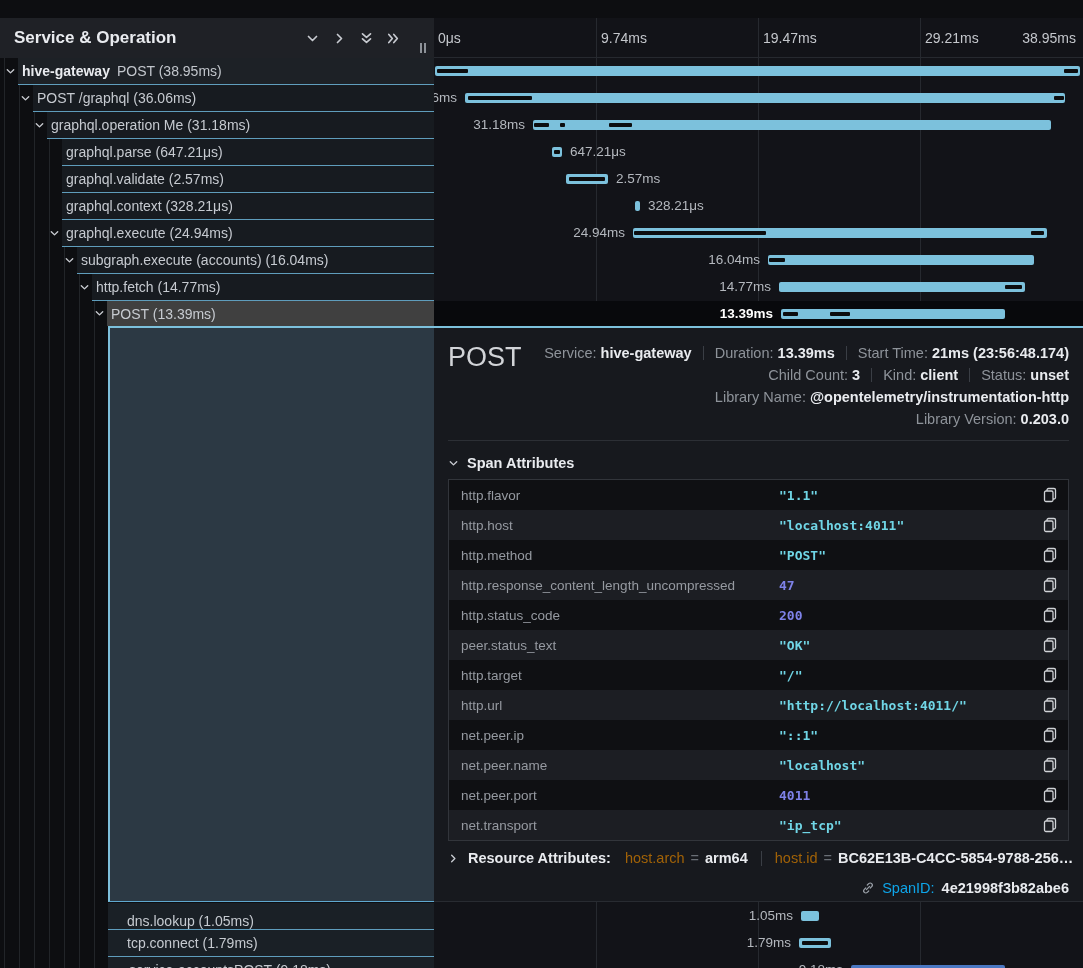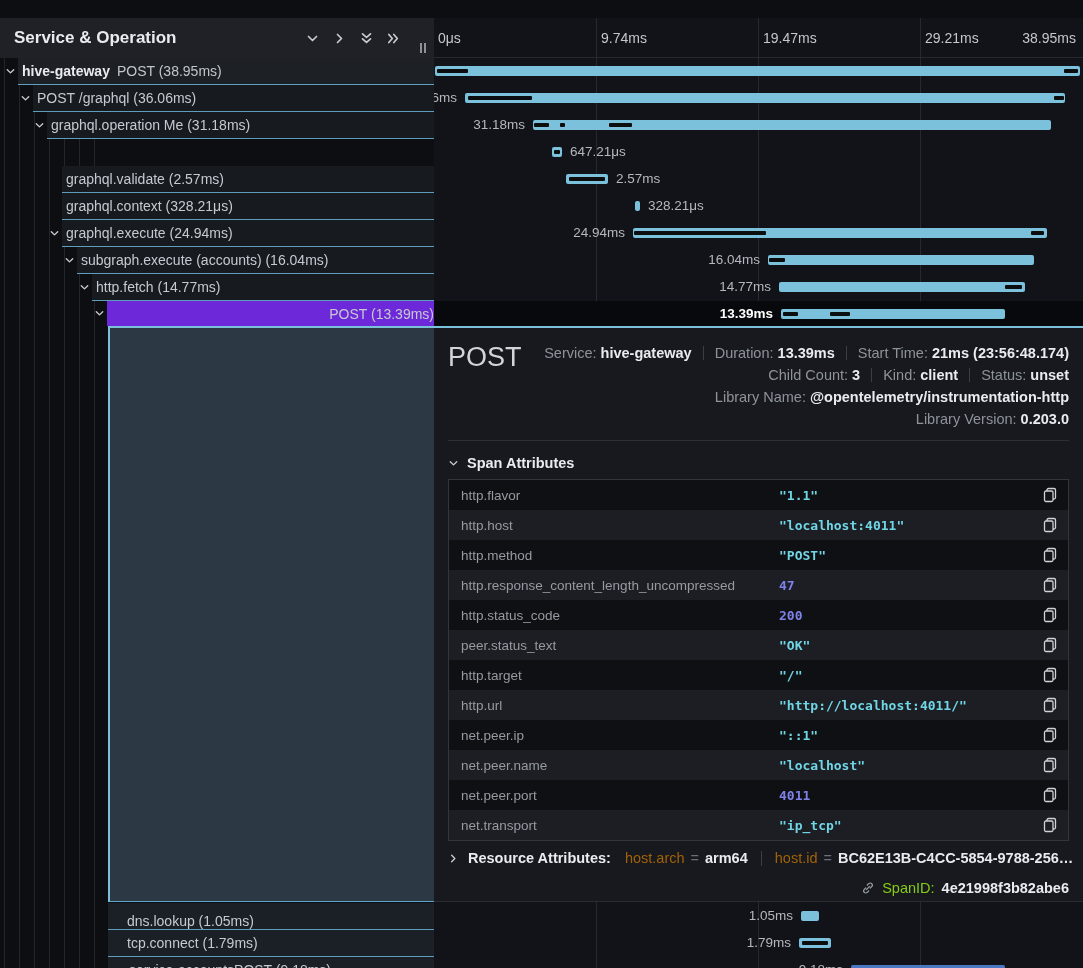--- a/index.html
+++ b/index.html
@@ -65,21 +65,21 @@
   .aval.str { color:#70d6e6; }
   .aval.num { color:#7e82e8; }
   .copybtn { position:absolute; right:10px; top:7px; width:16px; height:16px; cursor:pointer; }
   .resline { position:absolute; left:14px; top:522px; display:flex; align-items:center; font-size:14.5px; white-space:nowrap; }
   .resline .rh { font-weight:bold; color:#e9ebef; margin:0 14px 0 9px; }
   .resline .rk { color:#a16207; }
   .resline .req { color:#6a6f76; margin:0 6px; }
   .resline .rv { font-weight:bold; color:#e9ebef; }
   .rsep { display:inline-block; width:1px; height:15px; background:#3a3e45; margin:0 13px; }
   .spanline { position:absolute; right:14px; top:552px; display:flex; align-items:center; gap:7px; font-size:14.5px; }
-  .spanline .sl { color:#84cc16; }
+  .spanline .sl { color:#0ea5e9; }
   .spanline .sv { font-weight:bold; color:#e9ebef; }
 
   .brow { position:absolute; left:108px; width:326px; height:27px; background:#1a2026;
     border-bottom:1px solid rgba(108,180,216,0.85); z-index:2;
     display:flex; align-items:center; font-size:14px; color:#c6cad0; white-space:nowrap; cursor:pointer; }
   svg { display:block; }
 </style>
 </head>
 <body>
 
@@ -148,20 +148,23 @@
 
     <div class="trow" style="top:94px; left:47px;text-align:center;">
       <span class="txt">graphql.operation Me (31.18ms)</span>
     </div>
     <div class="tchev" style="left:33px; top:101px;">
       <svg width="11" height="11" viewBox="0 0 12 12">
           <polyline points="2.5,4 6,7.5 9.5,4" fill="none" stroke="#c8cbd1" stroke-width="1.5" stroke-linecap="round" stroke-linejoin="round"></polyline>
         </svg>
     </div>
 
+    <div class="trow" style="top:121px; left:62px;">
+      <span class="txt">graphql.parse (647.21μs)</span>
+    </div>
     <div class="trow" style="top:148px; left:62px;">
       <span class="txt">graphql.validate (2.57ms)</span>
     </div>
     <div class="trow" style="top:175px; left:62px;">
       <span class="txt">graphql.context (328.21μs)</span>
     </div>
 
     <div class="trow" style="top:202px; left:62px;">
       <span class="txt">graphql.execute (24.94ms)</span>
     </div>
@@ -182,21 +185,21 @@
 
     <div class="trow" style="top:256px; left:92px;">
       <span class="txt">http.fetch (14.77ms)</span>
     </div>
     <div class="tchev" style="left:78px; top:263px;">
       <svg width="11" height="11" viewBox="0 0 12 12">
           <polyline points="2.5,4 6,7.5 9.5,4" fill="none" stroke="#c8cbd1" stroke-width="1.5" stroke-linecap="round" stroke-linejoin="round"></polyline>
         </svg>
     </div>
 
-    <div class="trow" style="top:283px; left:107px; height:25px; background:#6d28d9; border-bottom:none;justify-content:flex-end;">
+    <div class="trow" style="top:283px; left:107px; height:25px; background:#404040; border-bottom:none;">
       <span class="txt">POST (13.39ms)</span>
     </div>
     <div class="tchev" style="left:93px; top:289px;">
       <svg width="11" height="11" viewBox="0 0 12 12">
           <polyline points="2.5,4 6,7.5 9.5,4" fill="none" stroke="#c8cbd1" stroke-width="1.5" stroke-linecap="round" stroke-linejoin="round"></polyline>
         </svg>
     </div>
 
     <div class="selblock"></div>
 

